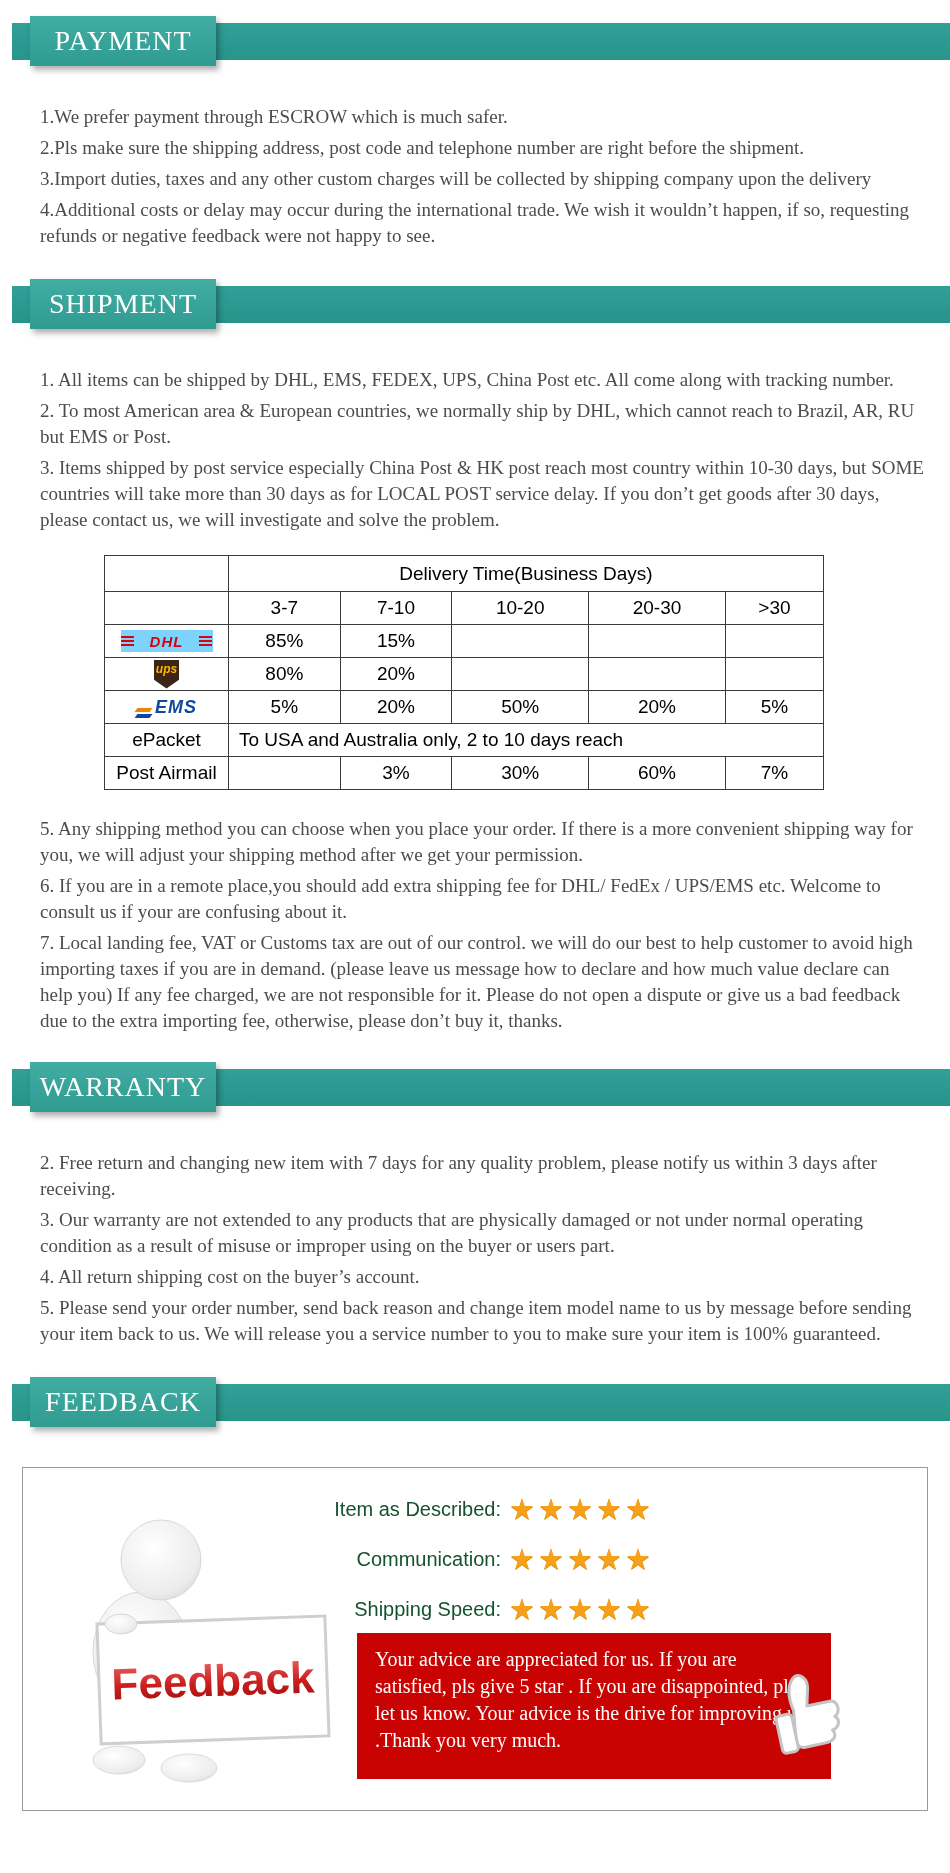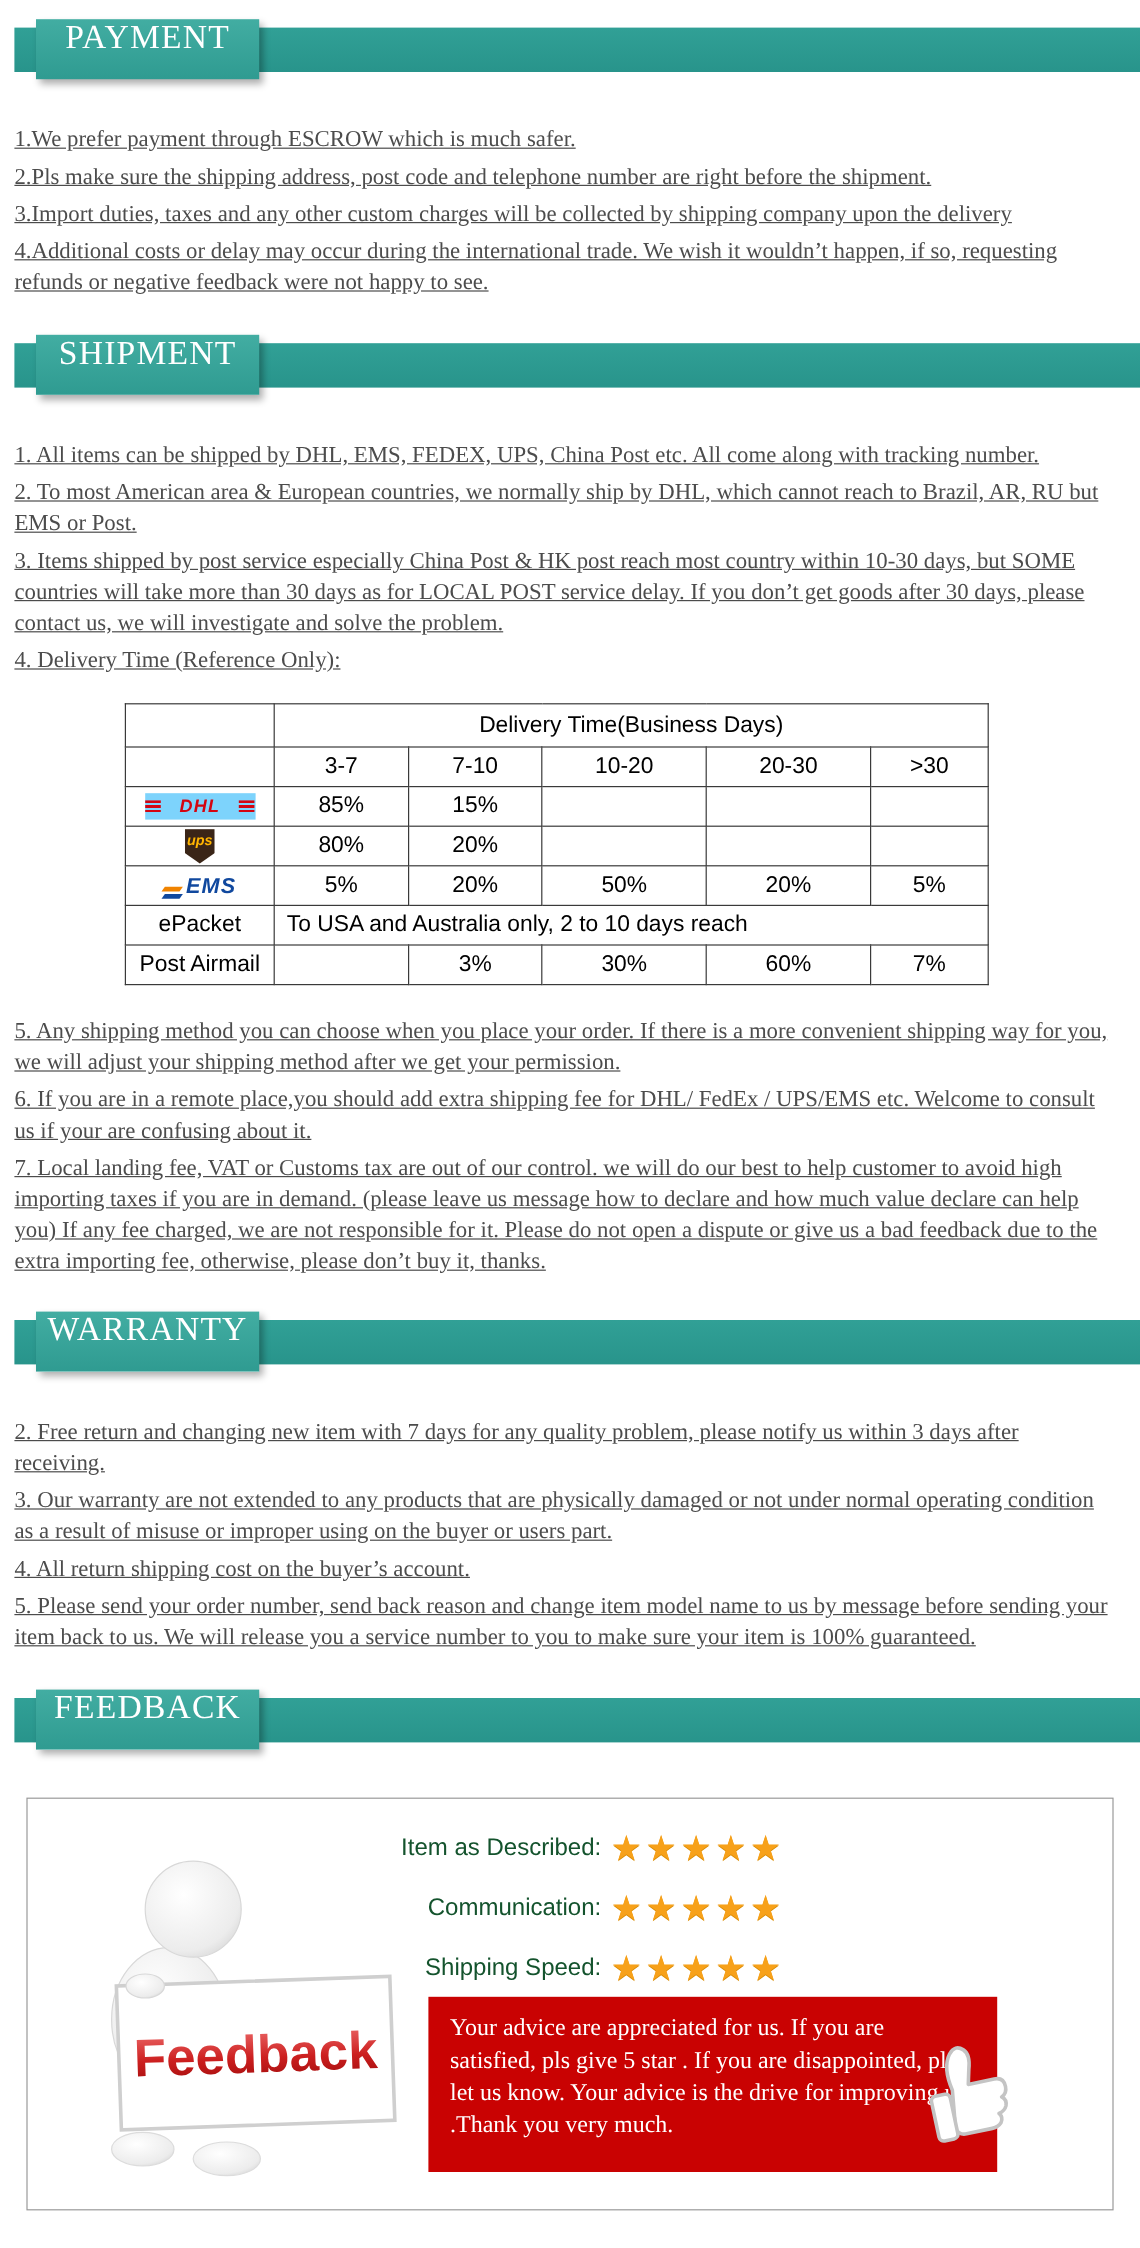--- a/index.html
+++ b/index.html
@@ -14,26 +14,26 @@
   
   .banner { position:relative; height:60px; }
   .banner-bar {
     position:absolute; left:12px; right:0; top:9px; height:37px;
     background:linear-gradient(180deg,#31a096,#28948b);
   }
   .banner-plate {
     position:absolute; left:30px; top:2px; width:186px; height:50px;
     background:linear-gradient(180deg,#42ada2,#2f9b91);
     box-shadow:3px 4px 6px rgba(0,0,0,0.32);
-    display:flex; align-items:flex-start; justify-content:center;
+    display:flex; align-items:center; justify-content:center;
   }
   .banner-title { color:#ffffff; font-size:28px; letter-spacing:1px; }
 
   
-  .text-block { margin:30px 24px 28px 12px;text-decoration:underline; }
+  .text-block { margin:30px 24px 28px 40px; }
   .text-block p { margin:0 0 5px 0; font-size:19px; line-height:26px; }
   .pre-table { margin-bottom:22px; }
   .post-table { margin-top:0; margin-bottom:26px; }
 
   
   table.delivery {
     border-collapse:collapse; margin:0 0 26px 104px; width:720px;
     font-family:"Liberation Sans", sans-serif; color:#000;
   }
   .delivery td { border:1px solid #3a3a3a; text-align:center; font-size:19px; height:33px; padding:0 4px; }
@@ -108,21 +108,20 @@
     <div class="banner-bar"></div>
     <div class="banner-plate">
       <span class="banner-title">SHIPMENT</span>
     </div>
   </div>
 
   <div class="text-block pre-table">
     <p>1. All items can be shipped by DHL, EMS, FEDEX, UPS, China Post etc. All come along with tracking number.</p>
     <p>2. To most American area &amp; European countries, we normally ship by DHL, which cannot reach to Brazil, AR, RU but EMS or Post.</p>
     <p>3. Items shipped by post service especially China Post &amp; HK post reach most country within 10-30 days, but SOME countries will take more than 30 days as for LOCAL POST service delay. If you don’t get goods after 30 days, please contact us, we will investigate and solve the problem.</p>
-    <p>4. Delivery Time (Reference Only):</p>
   </div>
 
   <table class="delivery">
     <colgroup>
       <col class="col-label">
       <col span="5" class="col-data">
     </colgroup>
     <tbody>
       <tr class="row-title">
         <td></td>

